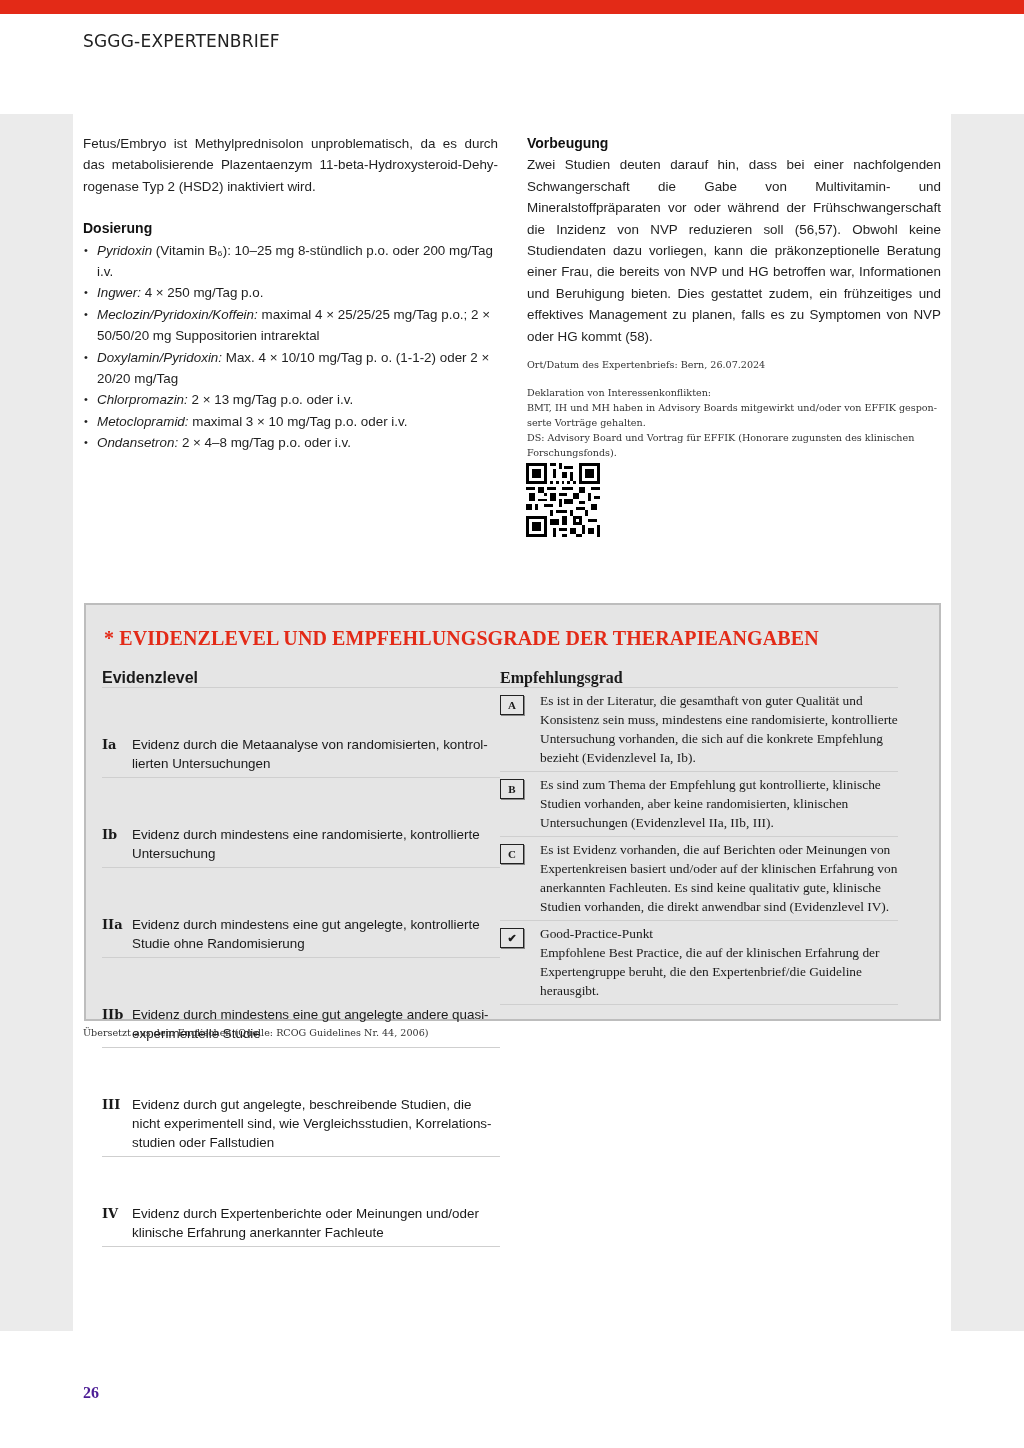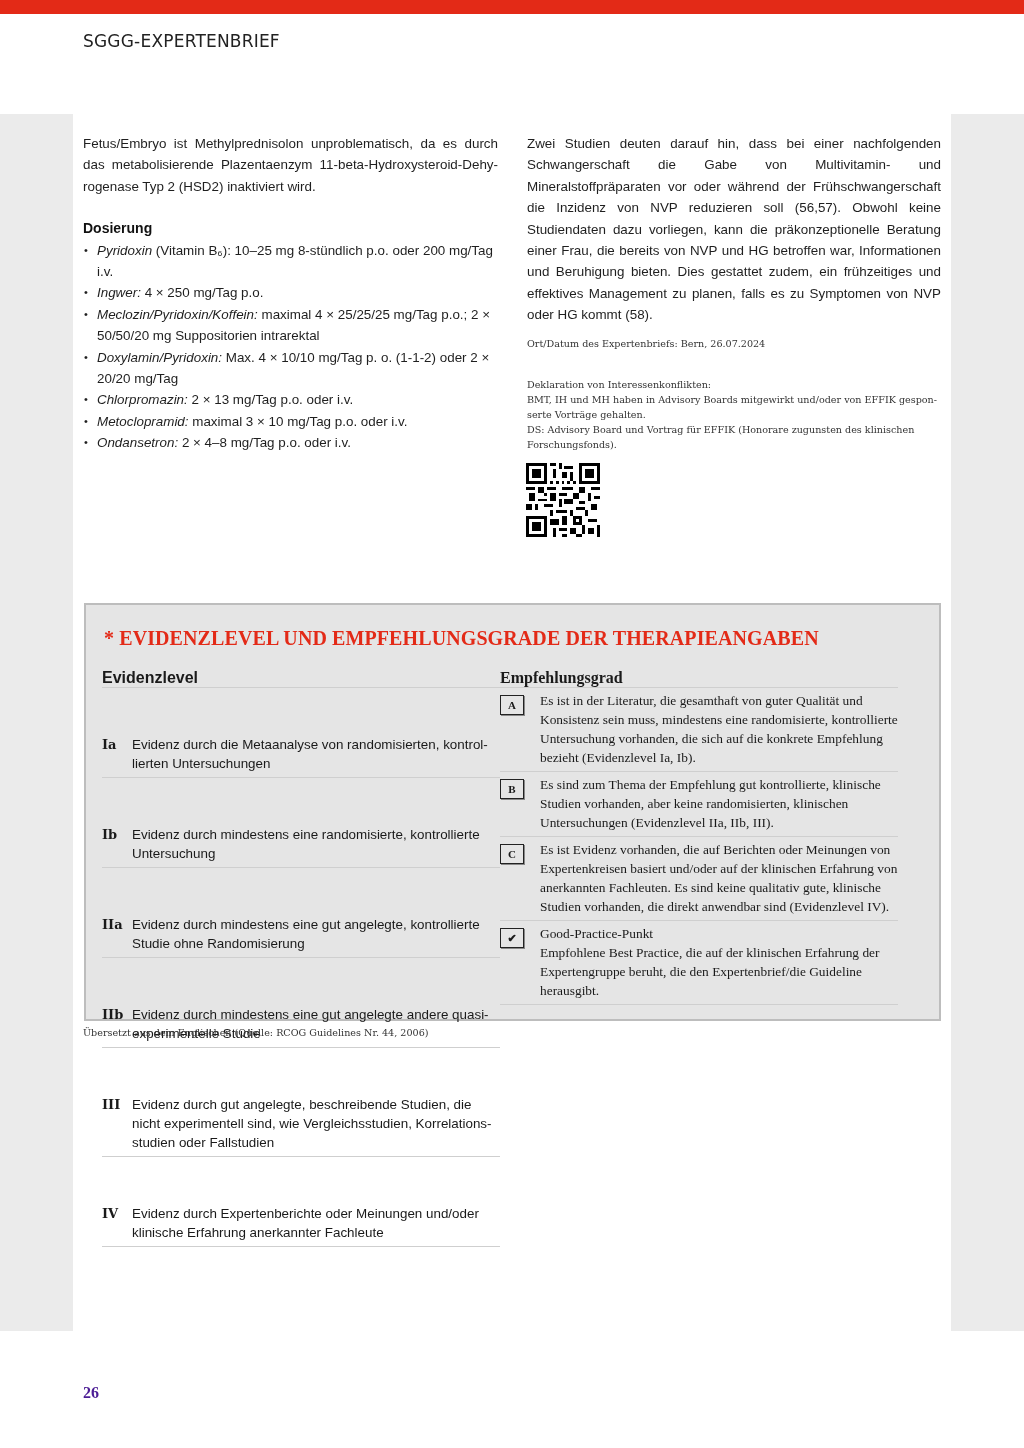--- a/index.html
+++ b/index.html
@@ -20,21 +20,21 @@
   .h-bold { font-weight: bold; font-size: 14px; color: #111; }
   .spacer { height: 21px; }
 
   ul.dose { list-style: none; }
   ul.dose li { position: relative; padding-left: 14px; }
   ul.dose li::before { content: "•"; position: absolute; left: 1px; top: 0; font-size: 11px; }
   ul.dose li i { font-style: italic; }
 
   .meta { font-family: "DejaVu Serif", serif; font-size: 9.6px; line-height: 15px; color: #333; }
   .meta-date { margin-top: 10px; }
-  .meta-block { margin-top: 26px; }
+  .meta-block { margin-top: 13px; }
 
   .qr { position: absolute; left: 526px; top: 463px; width: 74px; height: 74px; }
 
   .box { position: absolute; left: 84px; top: 603px; width: 857px; height: 418px; border: 2px solid #bdbdbd; background: #e5e5e5; }
   .box-title { position: absolute; left: 18px; top: 22px; font-family: "Liberation Serif", serif; font-weight: bold; font-size: 20px; color: #e32a17; letter-spacing: 0.1px; white-space: nowrap; }
 
   .ev-col { position: absolute; top: 64px; width: 398px; font-size: 13.4px; line-height: 19px; }
   .ev-left { left: 16px; }
   .ev-right { left: 414px; font-family: Liberation Serif, serif; }
   .ev-head { font-weight: bold; font-size: 16px; padding-bottom: 4px; border-bottom: 1px solid #cfcfcf; height: 19px; line-height: 18px; }
@@ -67,20 +67,21 @@
     <li><i>Ingwer:</i><span> 4 × 250 mg/Tag p.o.</span></li>
     <li><i>Meclozin/Pyridoxin/Koffein:</i><span> maximal 4 × 25/25/25 mg/Tag p.o.; 2 × 50/50/20 mg Suppositorien intrarektal</span></li>
     <li><i>Doxylamin/Pyridoxin:</i><span> Max. 4 × 10/10 mg/Tag p. o. (1-1-2) oder 2 × 20/20 mg/Tag</span></li>
     <li><i>Chlorpromazin:</i><span> 2 × 13 mg/Tag p.o. oder i.v.</span></li>
     <li><i>Metoclopramid:</i><span> maximal 3 × 10 mg/Tag p.o. oder i.v.</span></li>
     <li><i>Ondansetron:</i><span> 2 × 4–8 mg/Tag p.o. oder i.v.</span></li>
   </ul>
 </div>
 
 <div class="col col-right">
+  <div class="h-bold">Vorbeugung</div>
   <p class="justify">Zwei Studien deuten darauf hin, dass bei einer nachfolgenden Schwan­gerschaft die Gabe von Multivitamin- und Mineralstoffpräparaten vor oder während der Frühschwangerschaft die Inzidenz von NVP reduzie­ren soll (56,57). Obwohl keine Studiendaten dazu vorliegen, kann die präkonzeptionelle Beratung einer Frau, die bereits von NVP und HG betroffen war, Informationen und Beruhigung bieten. Dies gestattet zudem, ein frühzeitiges und effektives Management zu planen, falls es zu Symptomen von NVP oder HG kommt (58).</p>
   <div class="meta meta-date">Ort/Datum des Expertenbriefs: Bern, 26.07.2024</div>
   <div class="meta meta-block">
     <div>Deklaration von Interessenkonflikten:</div>
     <div>BMT, IH und MH haben in Advisory Boards mitgewirkt und/oder von EFFIK gespon­serte Vorträge gehalten.</div>
     <div>DS: Advisory Board und Vortrag für EFFIK (Honorare zugunsten des klinischen Forschungsfonds).</div>
   </div>
 </div>
 
 <svg class="qr" viewBox="0 0 25 25" shape-rendering="crispEdges">

